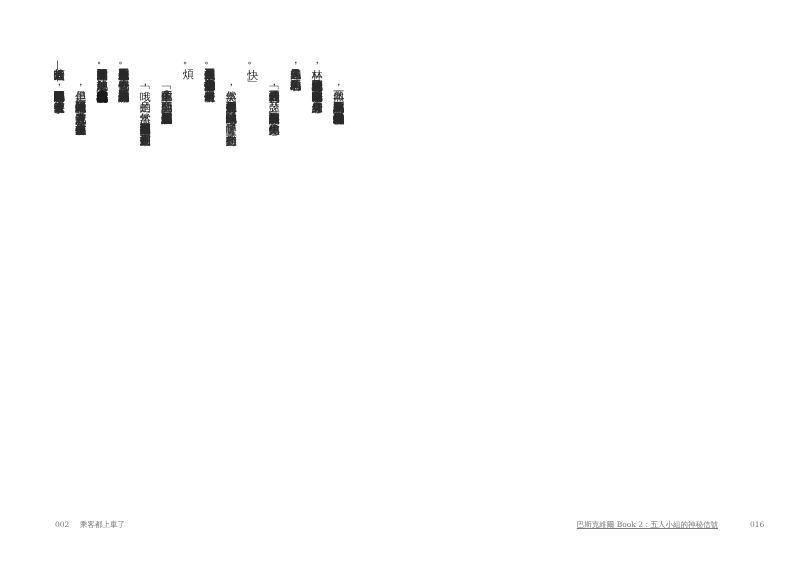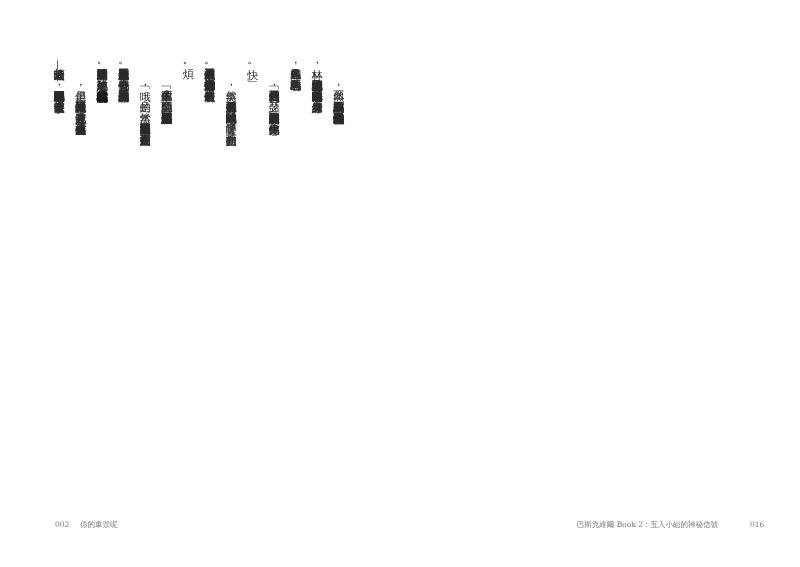--- a/index.html
+++ b/index.html
@@ -57,21 +57,21 @@
       position: absolute;
       top: 519px;
       font-size: 7.5px;
       color: #7a7a7a;
       white-space: nowrap;
       writing-mode: horizontal-tb;
       line-height: 12px;
     }
     .page.left .footer-pno { left: 55px; }
     .page.left .footer-title { left: 80px; }
-    .page.right .footer-title { right: 82px; }
+    .page.right .footer-title { right: 82px; text-decoration: underline; }
     .page.right .footer-pno { left: 350px; }
   </style>
 </head>
 <body>
 
 <div class="spread">
 
   <div class="page left">
     <div class="text-block">
       <div class="col indent">然而，一想到馬匹又讓他心頭一震，他的思緒飛快地從塔樓轉向學校附近的那一片森</div>
@@ -84,21 +84,21 @@
       <div class="col">煩。</div>
       <div class="col indent">「你的車票呢？」他詢問亞瑟，語氣透露出這已經不是他第一次問這個問題了。</div>
       <div class="col indent">「哦，是的，當然。」亞瑟從口袋裡掏出那張單程車票，列車長在上面打了一個洞，</div>
       <div class="col">亞瑟有些尷尬地坐回自己的座位。他感覺有些不安，但他認為不只是因為剛才的夢境，一</div>
       <div class="col"><span>股刺痛感從脖子後面蔓延開來。他疑惑地想著，</span><span class="emph">現在整個車廂的人都在看我嗎？</span></div>
       <div class="col indent">但是，當他不經意回頭瞄了一眼時，並沒有人在注意他。後面那排座位坐著一位正在</div>
       <div class="col">打瞌睡的老太太——她連眼睛都沒睜開就將車票遞給了列車長，還有一位手裡拿著一大籃</div>
     </div>
 
     <div class="footer footer-pno">002</div>
-    <div class="footer footer-title">你的車票呢</div>
+    <div class="footer footer-title">乘客都上車了</div>
   </div>
 
   <div class="page right">
 
     <div class="footer footer-title">巴斯克維爾 Book 2：五人小組的神秘信號</div>
     <div class="footer footer-pno">016</div>
   </div>
 
 </div>
 

